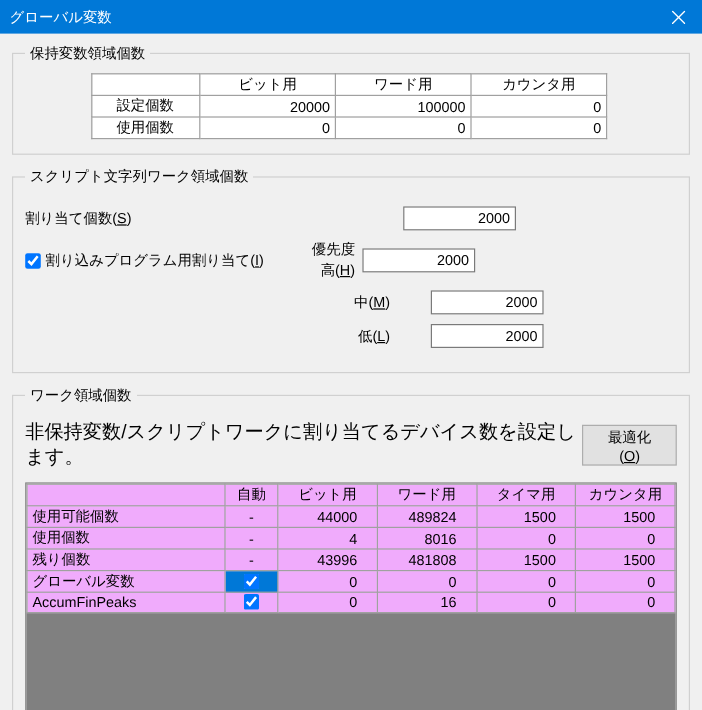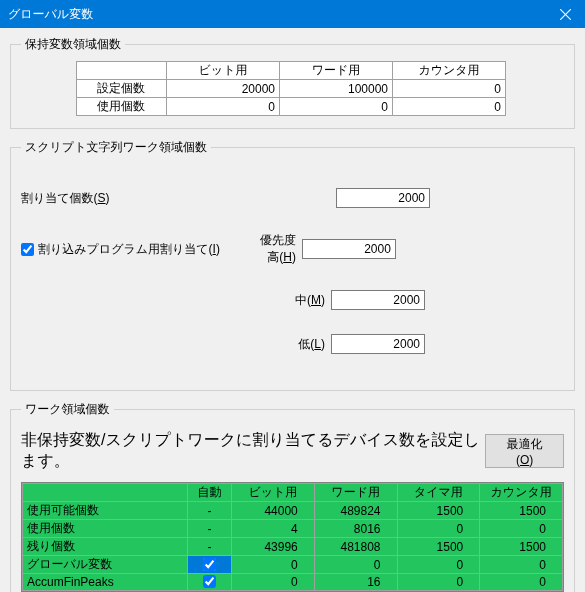--- a/index.html
+++ b/index.html
@@ -10,32 +10,32 @@
 .close-btn svg { width: 11px; height: 11px; }
 .content { padding: 8px 10px; }
 fieldset { border: 1px solid #d0d0d0; margin: 0 0 10px 0; padding: 8px 10px 12px; }
 legend { font-size: 12px; padding: 0 4px; color: #000; }
 .tbl { border-collapse: collapse; width: 100%; table-layout: fixed; }
 .tbl th, .tbl td { border: 1px solid #a0a0a0; background: #fff; height: 17px; font-size: 12px; font-weight: normal; }
 .tbl th { text-align: center; }
 .tbl td { text-align: right; padding-right: 4px; }
 .tbl td.lbl { text-align: left; padding-left: 20px; }
 .tbl .hdr td, .tbl .hdr th { background: #fff; }
-.formrow { display: flex; align-items: center; margin: 24px 0; }
+.formrow { display: flex; align-items: center; margin: 8px 0; }
 .formrow .lab { width: 180px; }
 .formrow .lab2 { width: 50px; text-align: right; padding-right: 6px; }
 .formrow input[type=text] { width: 94px; height: 20px; border: 1px solid #7a7a7a; text-align: right; padding: 0 4px; font-family: inherit; font-size: 12px; }
 .formrow input[type=checkbox] { margin-right: 4px; }
-.indent-mid { margin-left: 260px; }
+.indent-mid { margin-left: 260px; gap: 28px; }
 .opt-btn { height: 34px; padding: 0 14px; border: 1px solid #adadad; background: #e1e1e1; font-family: inherit; font-size: 12px; cursor: pointer; }
 .workarea-top { display: flex; justify-content: space-between; align-items: center; margin: 4px 0 10px; }
 .note { font-size: 16px; }
 .grid2-wrap { border: 1px solid #828282; }
 .tbl2 { border-collapse: collapse; width: 100%; table-layout: fixed; }
-.tbl2 th, .tbl2 td { border: 1px solid #a0a0a0; background: #22c55e; height: 17px; font-size: 12px; font-weight: normal; }
+.tbl2 th, .tbl2 td { border: 1px solid #a0a0a0; background: #f0abfc; height: 17px; font-size: 12px; font-weight: normal; }
 .tbl2 th { text-align: center; }
 .tbl2 td { text-align: right; padding-right: 16px; }
 .tbl2 td.lbl { text-align: left; padding-left: 4px; }
 .tbl2 td.cen { text-align: center; padding: 0; }
 .tbl2 td.sel { background: #0078d7; }
 .grid-fill { background: #808080; height: 150px; }
 .checkbox-cell { display: inline-flex; align-items: center; justify-content: center; width: 100%; height: 100%; }
 .checkbox-cell input { margin: 0; }
 u { text-decoration: underline; }
 </style>

